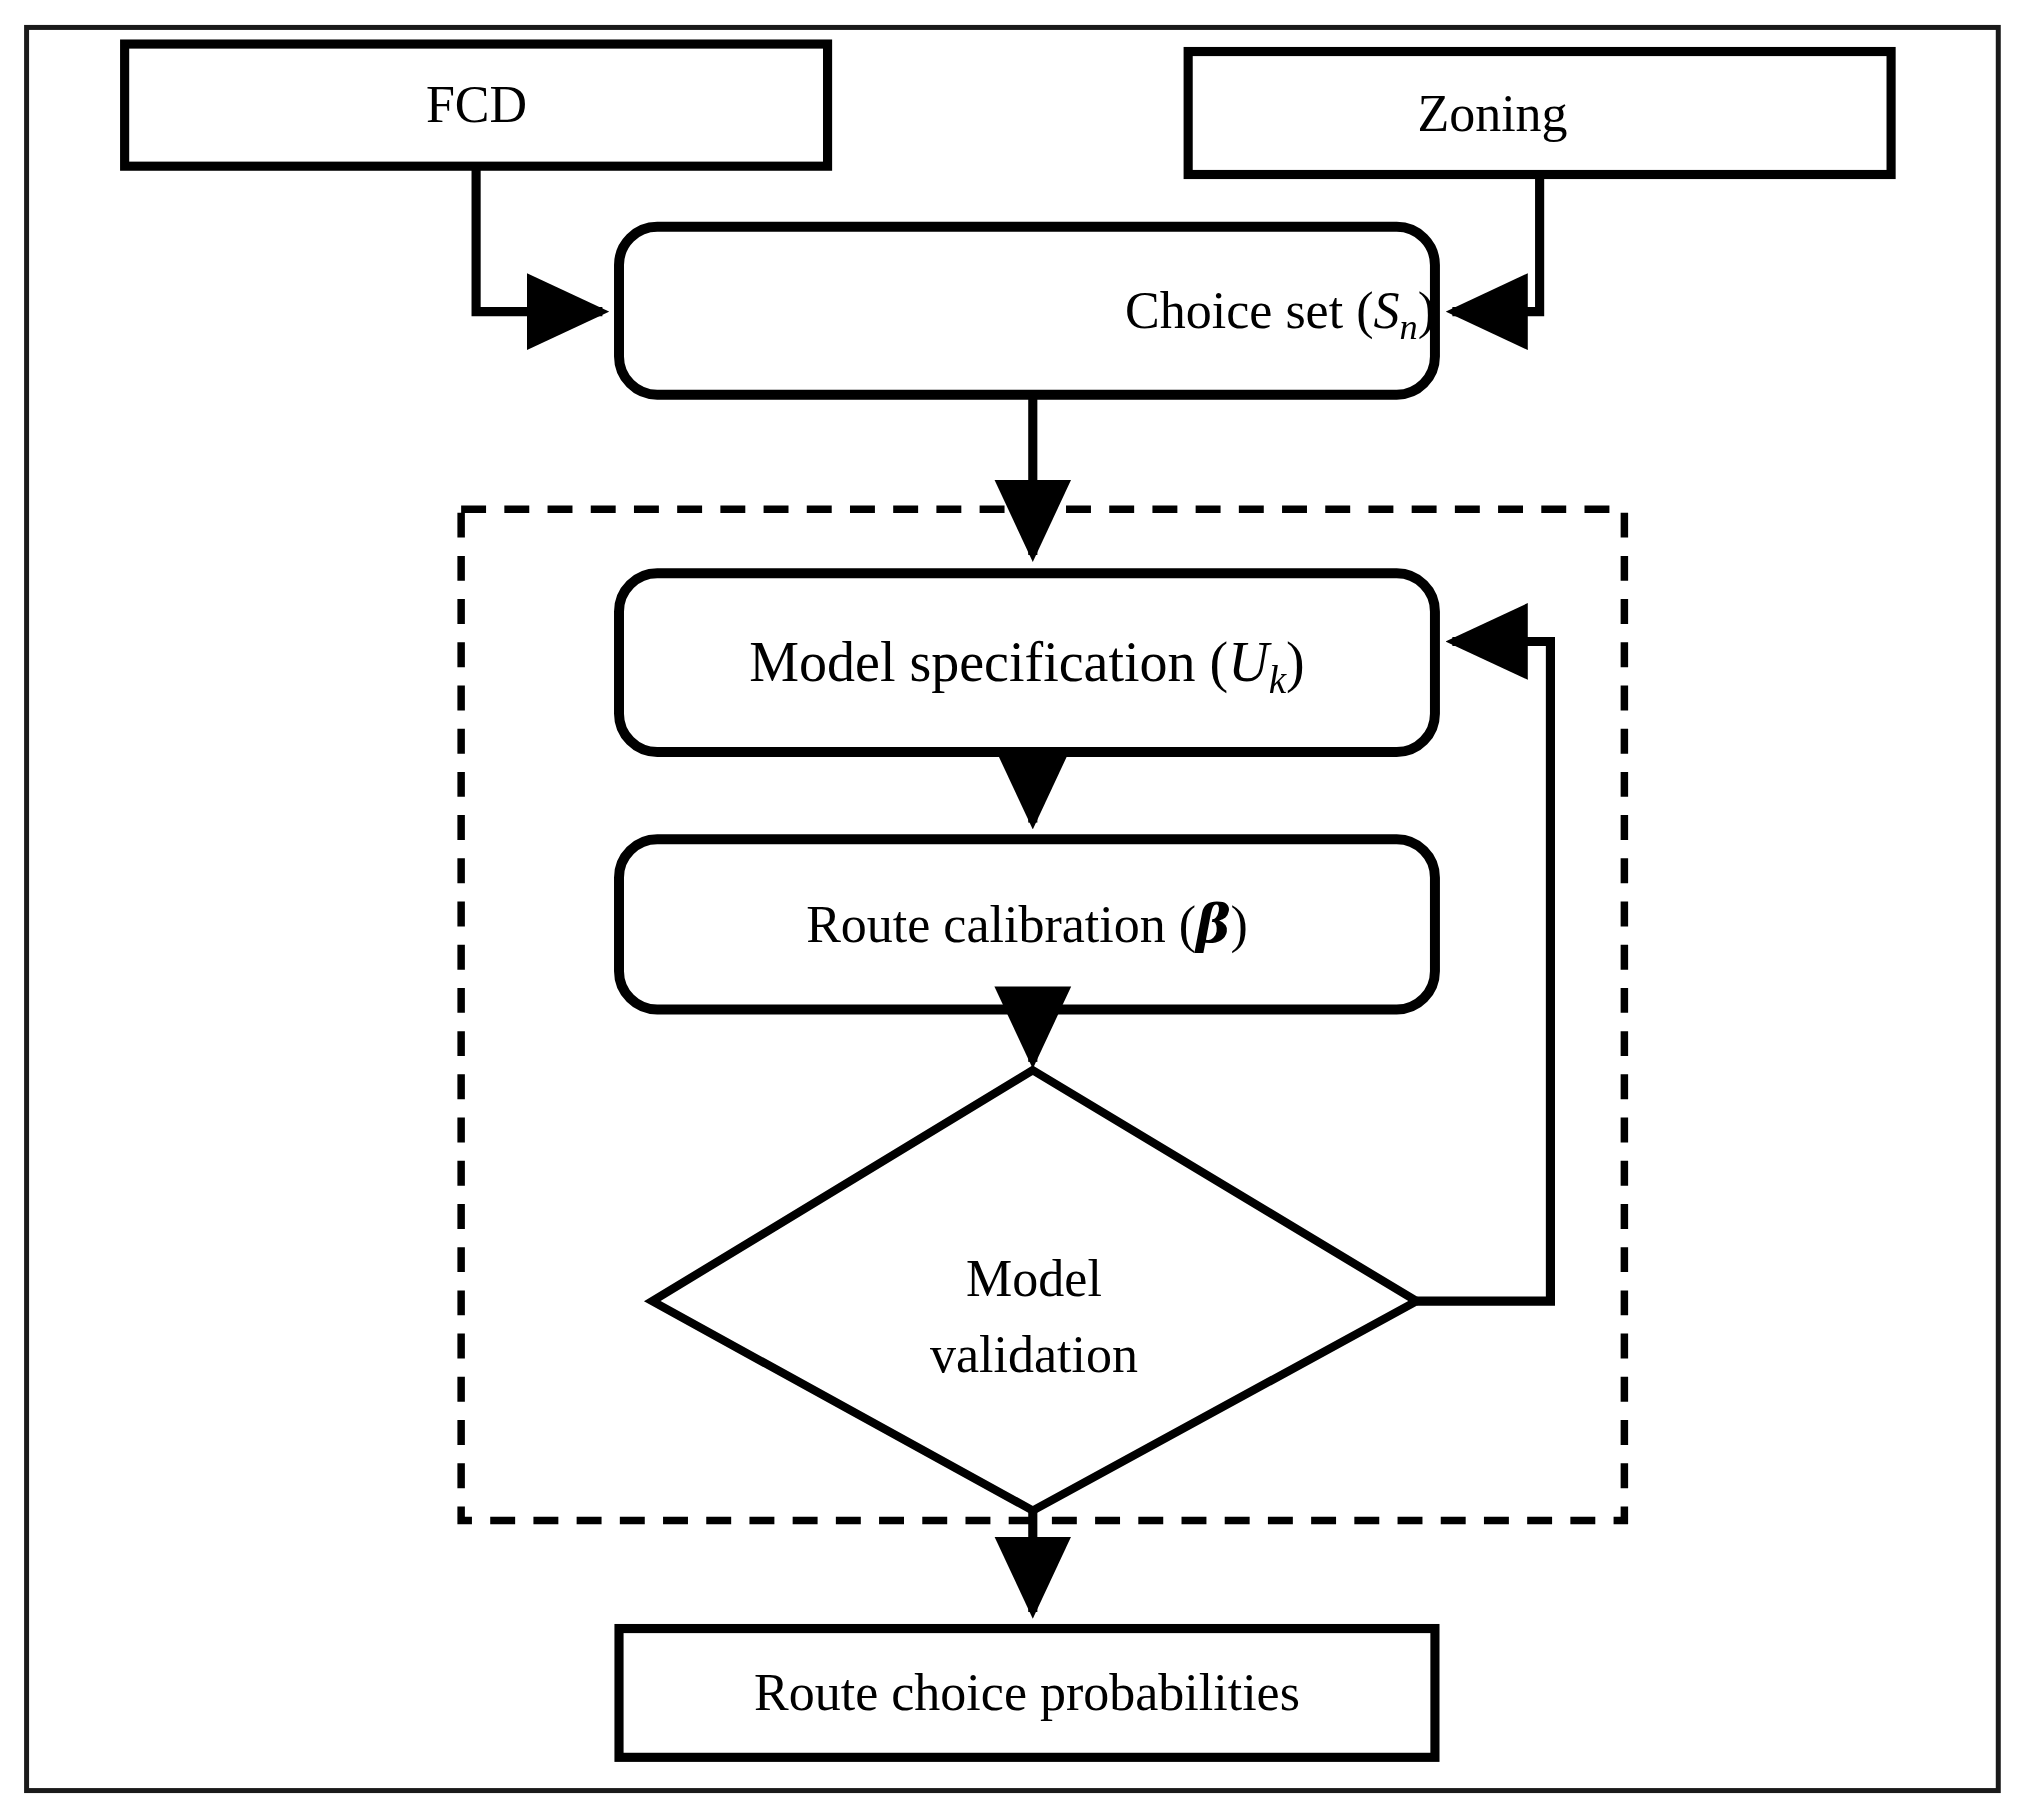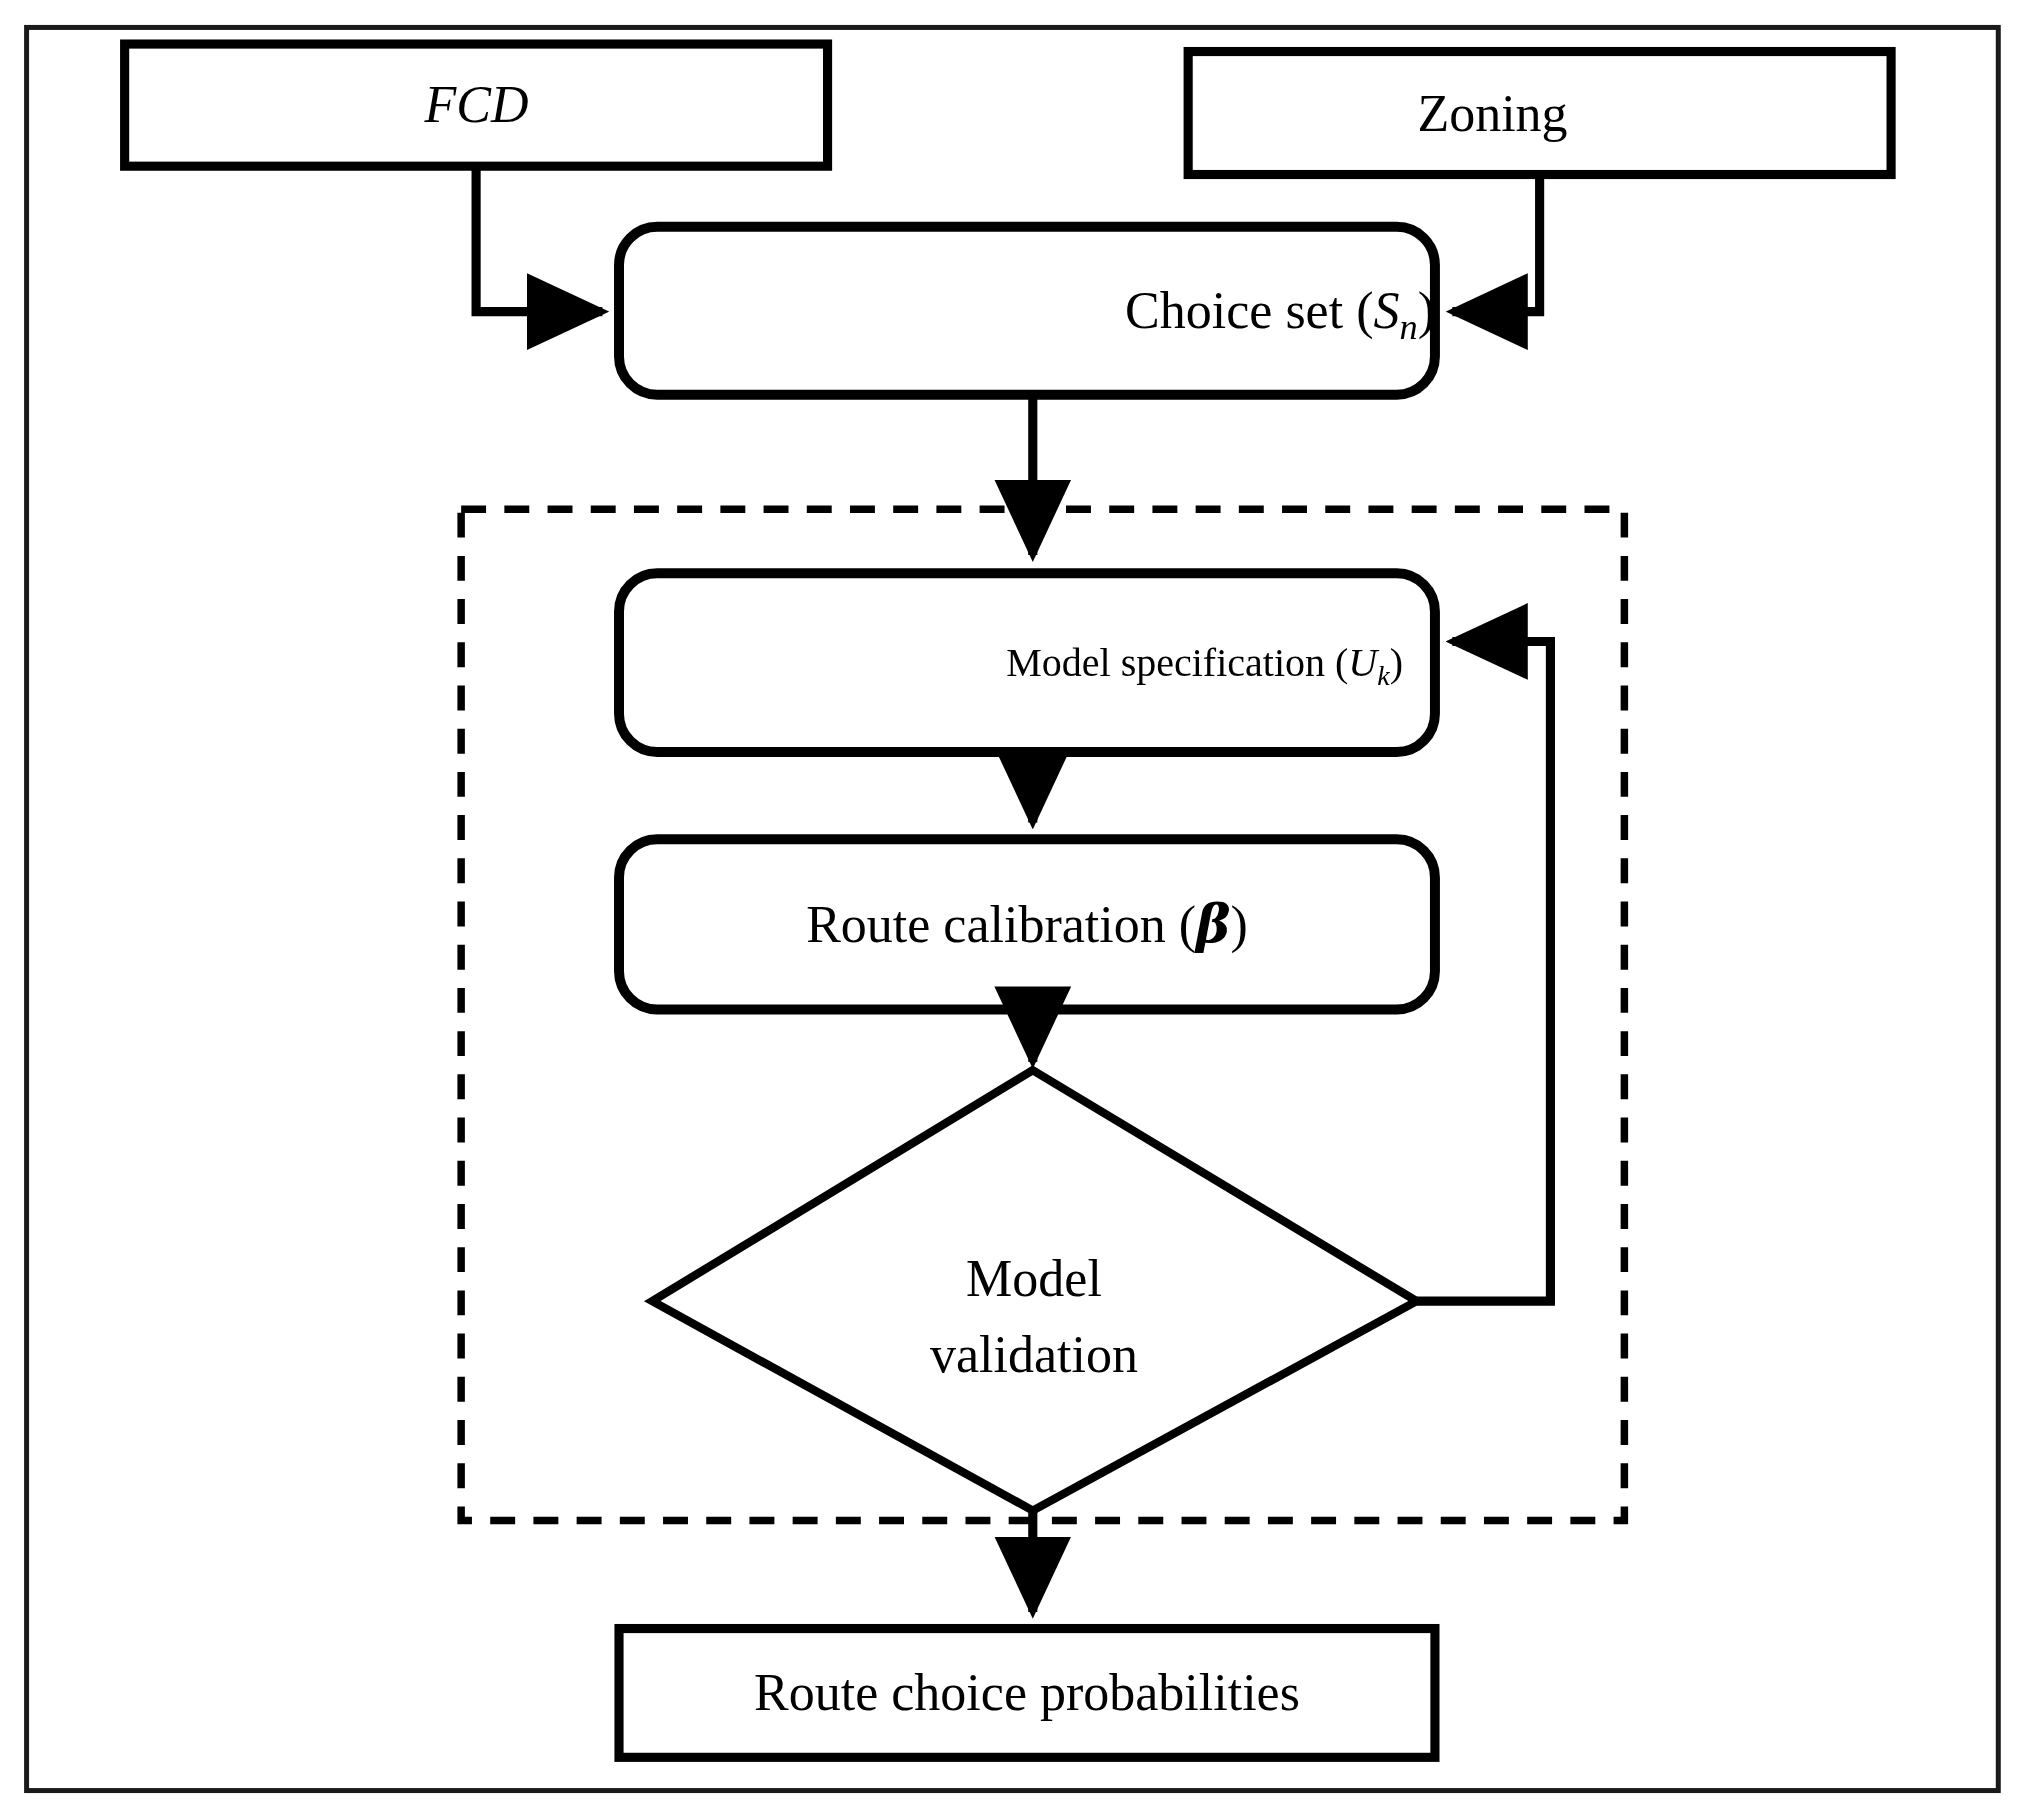--- a/index.html
+++ b/index.html
@@ -30,24 +30,24 @@
     position: absolute;
     display: flex;
     align-items: center;
     justify-content: center;
     text-align: center;
     color: #000000;
     line-height: 1.18;
     pointer-events: none;
     -webkit-font-smoothing: antialiased;
   }
-  .lbl-fcd        { left:125px;  top:44px;   width:703px;  height:122px; font-size:52px;font-style:italic; }
+  .lbl-fcd        { left:125px;  top:44px;   width:703px;  height:122px; font-size:52px; }
   .lbl-zoning     { left:1141px; top:52px;   width:703px;  height:123px; font-size:52px; }
   .lbl-choiceset  { left:619px;  top:227px;  width:816px;  height:168px; font-size:52px;justify-content:flex-end; }
-  .lbl-modelspec  { left:587px;  top:573px;  width:816px;  height:179px; font-size:40px;justify-content:flex-end; }
+  .lbl-modelspec  { left:619px;  top:573px;  width:816px;  height:179px; font-size:56px; }
   .lbl-modelcal   { left:619px;  top:839px; width:816px;  height:170px; font-size:52px; }
   .lbl-validation { left:839px; top:1209px; width:390px;  height:183px; font-size:52px; }
   .lbl-route      { left:619px;  top:1628px; width:816px;  height:129px; font-size:52px; }
 
   .lbl-validation { flex-direction: column; line-height: 1.45; justify-content: flex-end; }
 
   .mathvar  { font-style: italic; font-family: "Liberation Serif", "DejaVu Serif", serif; }
   .mathsub  { font-style: italic; font-size: 0.70em; vertical-align: sub; line-height: 0; }
   .greekvar { font-style: italic; font-weight: 700; font-family: "DejaVu Serif", "Liberation Serif", serif; }
 </style>

